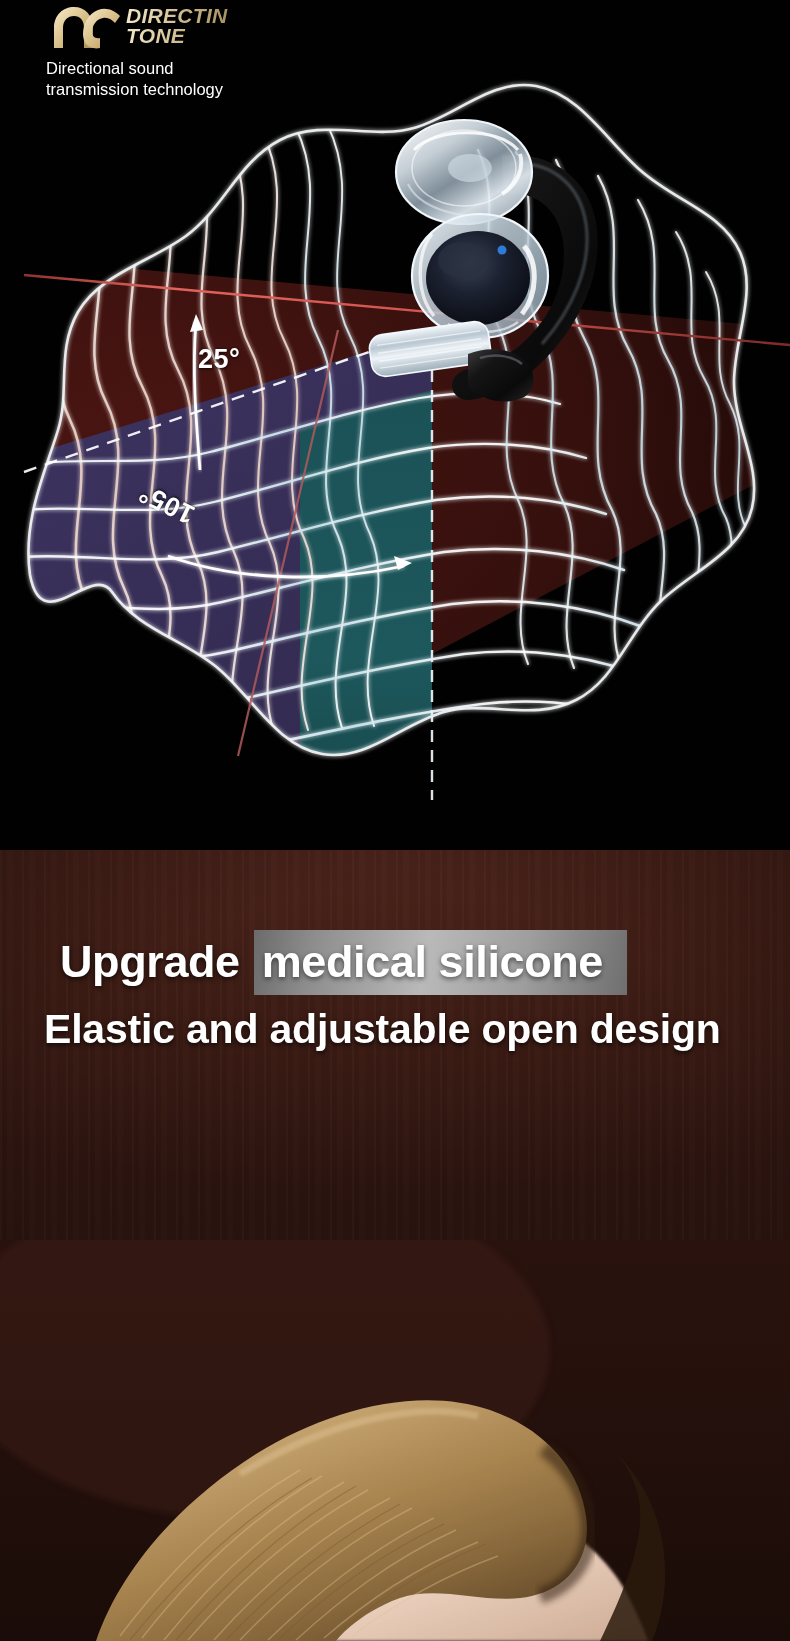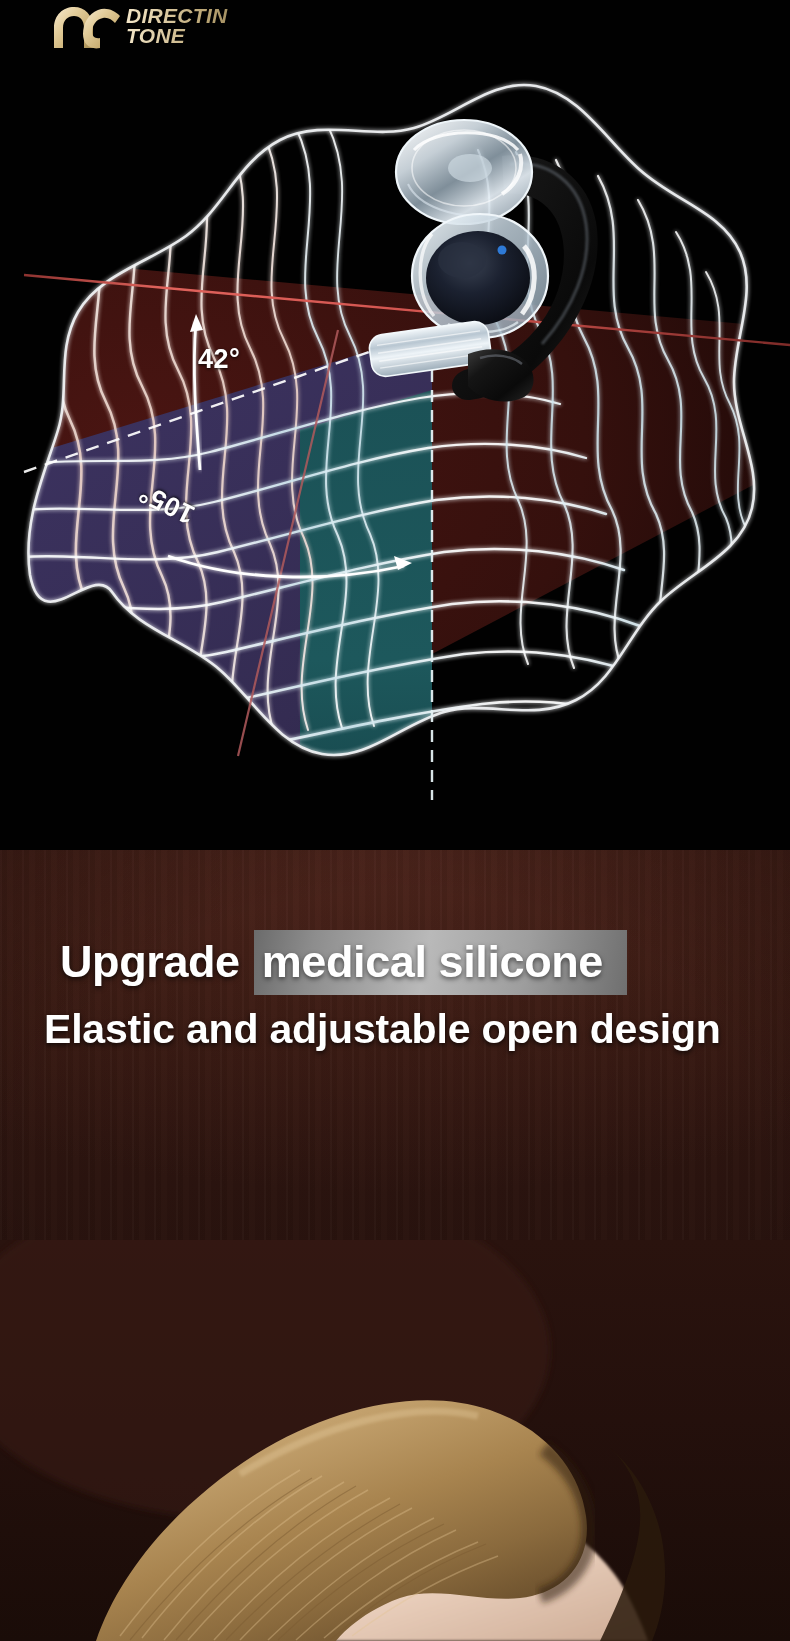--- a/index.html
+++ b/index.html
@@ -298,22 +298,24 @@
       <path d="M 4 44 L 4 24 C 4 11 13 3 24 3 C 35 3 43 11 43 24 L 43 44 L 34 44 L 34 24
                C 34 16 30 12 24 12 C 18 12 13 16 13 24 L 13 44 Z" fill="url(#gGold)"></path>
 
       <path d="M 70 12 C 64 6 56 3 48 6 C 38 10 33 20 33 30 C 33 40 40 46 50 44
                L 50 34 C 45 35 42 32 42 28 C 42 22 46 15 53 14 C 58 13 62 16 65 19 Z" fill="url(#gGold)"></path>
     </svg>
     <div id="brand-words">DIRECTIN
 TONE</div>
   </div>
 
-
-  <div id="angle-25" class="angle-label">42°</div>
+  <div id="brand-tagline">Directional sound
+transmission technology</div>
+
+  <div id="angle-25" class="angle-label">25°</div>
   <div id="angle-105" class="angle-label">105°</div>
 
   <svg id="earbud" viewBox="0 0 270 330">
     <defs>
       <linearGradient id="gGlass" x1="0.1" y1="0" x2="0.9" y2="1">
         <stop offset="0%" stop-color="#ffffff" stop-opacity="0.97"></stop>
         <stop offset="28%" stop-color="#dfeaf2" stop-opacity="0.88"></stop>
         <stop offset="52%" stop-color="#9fb2c0" stop-opacity="0.80"></stop>
         <stop offset="74%" stop-color="#e6eff6" stop-opacity="0.92"></stop>
         <stop offset="100%" stop-color="#aabac7" stop-opacity="0.85"></stop>

